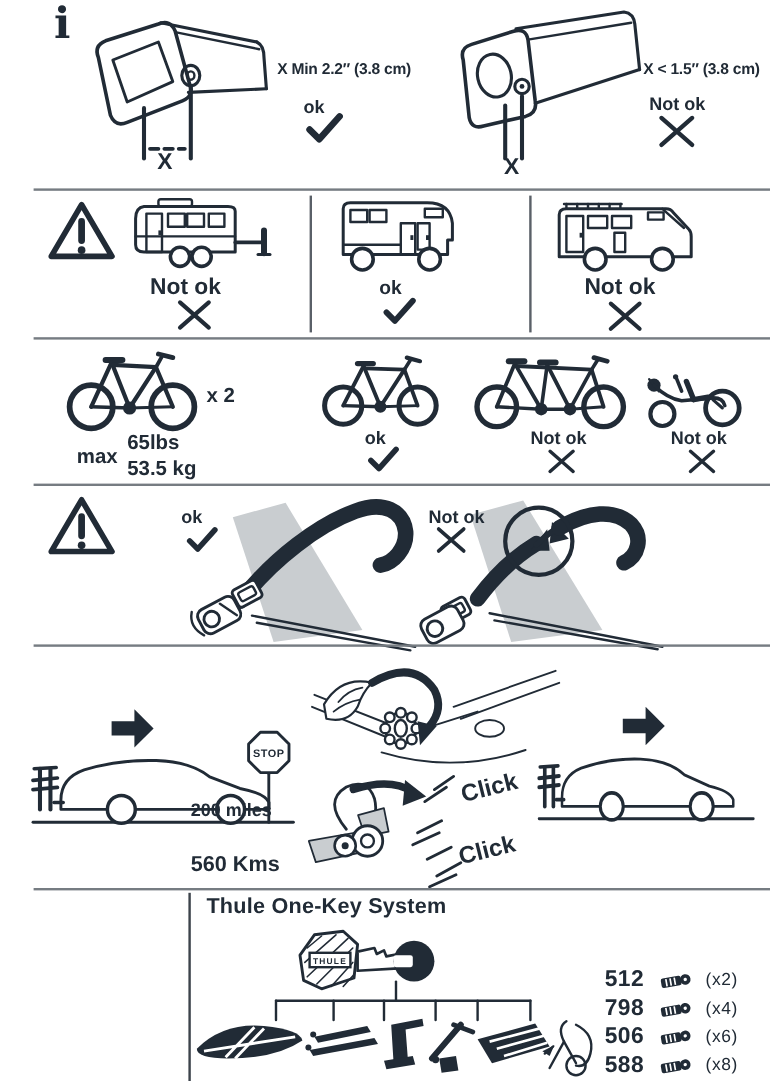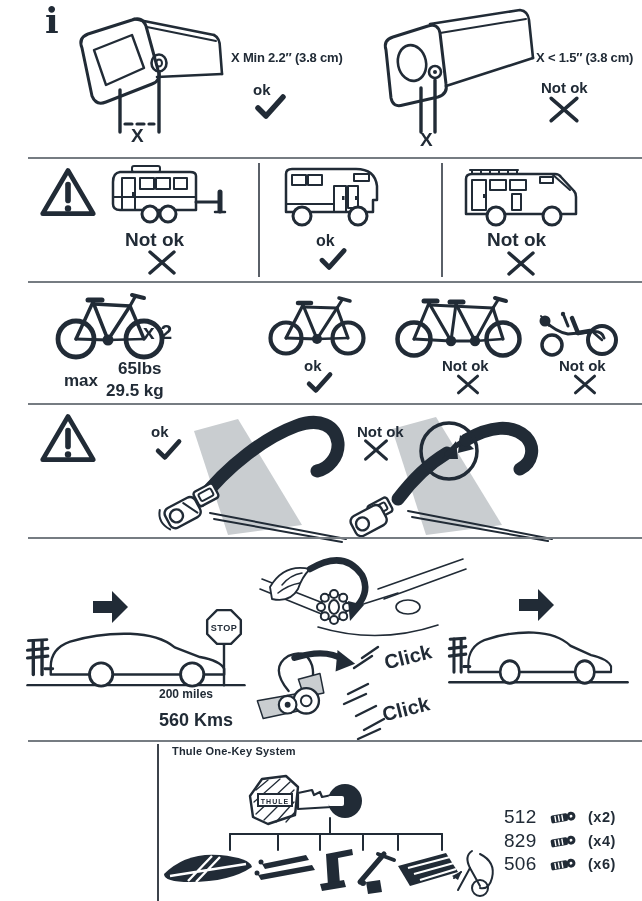--- a/index.html
+++ b/index.html
@@ -12,22 +12,22 @@
   svg.fig{position:absolute;overflow:visible}
   .st{stroke:#212b36;fill:none;stroke-linecap:round;stroke-linejoin:round}
   .fl{fill:#212b36;stroke:none}
   .wh{fill:#fff}
   .gr{fill:#c9cdd0;stroke:none}
   text{font-family:"Liberation Sans",sans-serif;fill:#212b36;font-weight:700}
   .info-i{position:absolute;font-family:"DejaVu Serif",serif;font-weight:700;font-size:36px;line-height:1;color:#212b36}
   .click{position:absolute;font-weight:700;font-size:20px;color:#212b36;transform:rotate(-14deg);transform-origin:left top}
   .part-row{position:absolute;left:504px;display:flex;align-items:center;gap:9px;height:22px}
   .part-row svg{position:static}
-  .sku{font-size:19px;font-weight:400;width:36px;letter-spacing:.3px}
-  .qty{font-size:14.5px;font-weight:700;letter-spacing:.5px}
+  .sku{font-size:19px;font-weight:700;width:36px;letter-spacing:.3px}
+  .qty{font-size:14.5px;font-weight:400;letter-spacing:.5px}
 </style>
 </head>
 <body>
 
 <div class="page">
 
   <div class="info-i" style="left:45px;top:2px">i</div>
 
   <svg class="fig" style="left:66px;top:8px" width="162" height="140" viewBox="0 0 162 140">
     <path class="st" stroke-width="3" d="M16,40 Q12,30 22,26 L66,12 Q76,8 80,18 L92,62 Q96,72 86,76 L40,94 Q30,98 26,88 Z"></path>
@@ -153,24 +153,24 @@
     <line class="st" stroke-width="3.5" x1="38" y1="12" x2="53" y2="50"></line>
     <line class="st" stroke-width="3.5" x1="39" y1="14" x2="75" y2="16"></line>
     <line class="st" stroke-width="3.5" x1="75" y1="16" x2="53" y2="50"></line>
     <line class="st" stroke-width="3.5" x1="75" y1="16" x2="89" y2="49"></line>
     <line class="st" stroke-width="3" x1="21" y1="49" x2="53" y2="50"></line>
     <line class="st" stroke-width="2.5" x1="53" y1="50" x2="89" y2="49"></line>
     <line class="st" stroke-width="3.2" x1="75" y1="16" x2="80" y2="7"></line>
     <line class="st" stroke-width="4" x1="77" y1="5" x2="89" y2="8"></line>
     <circle class="fl" cx="53" cy="50" r="5.5"></circle>
   </svg>
-  <div class="lbl" style="left:143px;top:321px;font-size:21px">x 2</div>
+  <div class="lbl" style="left:172px;top:321px;font-size:17px">x 2</div>
   <div class="lbl" style="left:64px;top:372px;font-size:17px">max</div>
-  <div class="lbl" style="left:118px;top:360px;font-size:17px">65lbs</div>
-  <div class="lbl" style="left:106px;top:382px;font-size:17px">29.5 kg</div>
+  <div class="lbl" style="left:106px;top:360px;font-size:17px">65lbs</div>
+  <div class="lbl" style="left:106px;top:382px;font-size:17px">53.5 kg</div>
 
   <svg class="fig" style="left:268px;top:294px" width="100" height="62" viewBox="0 0 100 62">
     <circle class="st" stroke-width="4.2" cx="18" cy="44" r="15.5"></circle>
     <circle class="st" stroke-width="4.2" cx="80" cy="44" r="15.5"></circle>
     <line class="st" stroke-width="3.2" x1="18" y1="44" x2="35" y2="11"></line>
     <line class="st" stroke-width="4.5" x1="30" y1="9" x2="43" y2="9"></line>
     <line class="st" stroke-width="3.2" x1="35" y1="11" x2="49" y2="45"></line>
     <line class="st" stroke-width="3.2" x1="36" y1="13" x2="69" y2="14"></line>
     <line class="st" stroke-width="3.2" x1="69" y1="14" x2="49" y2="45"></line>
     <line class="st" stroke-width="3.2" x1="69" y1="14" x2="80" y2="44"></line>
@@ -300,21 +300,21 @@
       <line class="st" stroke-width="3" x1="22" y1="42" x2="30" y2="42"></line>
     </g>
   </svg>
 
   <svg class="fig" style="left:202px;top:608px" width="44" height="82" viewBox="0 0 46 84">
     <line class="st" stroke-width="2.5" x1="23" y1="38" x2="23" y2="80"></line>
     <polygon class="st wh" stroke-width="2.5" points="15.7,1.4 30.3,1.4 40.6,11.7 40.6,26.3 30.3,36.6 15.7,36.6 5.4,26.3 5.4,11.7"></polygon>
     <text x="23" y="23" text-anchor="middle" font-size="9.5" letter-spacing="0.5">STOP</text>
   </svg>
 
-  <div class="lbl" style="left:159px;top:688px;font-size:12px">200 miles</div>
+  <div class="lbl" style="left:159px;top:668px;font-size:15px">200 miles</div>
   <div class="lbl" style="left:159px;top:711px;font-size:18px">560 Kms</div>
 
   <svg class="fig" style="left:258px;top:545px" width="210" height="110" viewBox="0 0 210 110">
     <path class="st" stroke-width="1.6" d="M4,34 L70,60 M2,44 L66,70"></path>
     <path class="st" stroke-width="1.6" d="M120,44 L205,14 M126,54 L208,24"></path>
     <path class="st" stroke-width="1.6" d="M60,82 Q120,100 180,80"></path>
     <ellipse class="st" stroke-width="1.6" cx="150" cy="62" rx="12" ry="7"></ellipse>
     <path class="st" stroke-width="1.6" d="M96,62 L140,48"></path>
     <path class="st wh" stroke-width="1.8" d="M12,42 Q26,18 52,24 Q44,32 40,44 Q32,58 14,54 Z"></path>
     <path class="st" stroke-width="1.5" d="M24,40 Q32,30 44,28 M20,48 Q30,40 42,38"></path>
@@ -370,21 +370,21 @@
       <line class="st" stroke-width="3.2" x1="5" y1="13" x2="24" y2="12"></line>
       <line class="st" stroke-width="3.4" x1="4" y1="23" x2="25" y2="21"></line>
       <line class="st" stroke-width="3.4" x1="4" y1="31" x2="25" y2="29"></line>
       <line class="st" stroke-width="3.2" x1="22" y1="42" x2="30" y2="42"></line>
     </g>
   </svg>
 
   <div class="hr" style="top:740px"></div>
 
   <div class="vr" style="left:157px;top:744px;height:157px;background:#3c434b"></div>
-  <div class="lbl" style="left:172px;top:746px;font-size:11px;letter-spacing:.2px">Thule One-Key System</div>
+  <div class="lbl" style="left:172px;top:746px;font-size:18px;letter-spacing:.2px">Thule One-Key System</div>
 
   <svg class="fig" style="left:246px;top:772px" width="120" height="58" viewBox="0 0 120 58">
     <polygon class="st" stroke-width="2.4" points="4,24 16,7 40,4 52,15 49,43 22,52 7,45"></polygon>
     <path class="st" stroke-width="1.3" d="M10,18 L22,8 M8,30 L34,7 M10,42 L44,10 M18,48 L48,18 M30,50 L48,30 M40,50 L49,40"></path>
     <rect class="wh" x="12" y="22" width="34" height="12" stroke="#212b36" stroke-width="2"></rect>
     <text x="29" y="31.5" text-anchor="middle" font-size="7" letter-spacing="1">THULE</text>
     <polygon class="st wh" stroke-width="2.2" points="52,21 66,18 68,23 74,20 76,25 86,23 86,35 52,37"></polygon>
     <circle class="fl" cx="99" cy="29" r="17"></circle>
     <rect class="wh" x="82" y="24" width="16" height="10" rx="2"></rect>
   </svg>
@@ -434,21 +434,21 @@
         <g transform="rotate(-10 17 10)">
           <rect class="fl" x="2" y="6" width="19" height="9" rx="2"></rect>
           <path d="M7,7 L7,14 M11,7 L11,14 M15,7 L15,14" stroke="#fff" stroke-width="1.6"></path>
           <circle class="fl" cx="25" cy="10.5" r="5"></circle>
           <circle cx="25" cy="10.5" r="1.6" fill="#fff"></circle>
         </g>
       </svg>
     <span class="qty">(x2)</span>
   </div>
   <div class="part-row" style="top:830px">
-    <span class="sku">829</span>
+    <span class="sku">798</span>
     <svg width="30" height="20" viewBox="0 0 34 20">
         <g transform="rotate(-10 17 10)">
           <rect class="fl" x="2" y="6" width="19" height="9" rx="2"></rect>
           <path d="M7,7 L7,14 M11,7 L11,14 M15,7 L15,14" stroke="#fff" stroke-width="1.6"></path>
           <circle class="fl" cx="25" cy="10.5" r="5"></circle>
           <circle cx="25" cy="10.5" r="1.6" fill="#fff"></circle>
         </g>
       </svg>
     <span class="qty">(x4)</span>
   </div>
@@ -457,14 +457,26 @@
     <svg width="30" height="20" viewBox="0 0 34 20">
         <g transform="rotate(-10 17 10)">
           <rect class="fl" x="2" y="6" width="19" height="9" rx="2"></rect>
           <path d="M7,7 L7,14 M11,7 L11,14 M15,7 L15,14" stroke="#fff" stroke-width="1.6"></path>
           <circle class="fl" cx="25" cy="10.5" r="5"></circle>
           <circle cx="25" cy="10.5" r="1.6" fill="#fff"></circle>
         </g>
       </svg>
     <span class="qty">(x6)</span>
   </div>
+  <div class="part-row" style="top:877px">
+    <span class="sku">588</span>
+    <svg width="30" height="20" viewBox="0 0 34 20">
+        <g transform="rotate(-10 17 10)">
+          <rect class="fl" x="2" y="6" width="19" height="9" rx="2"></rect>
+          <path d="M7,7 L7,14 M11,7 L11,14 M15,7 L15,14" stroke="#fff" stroke-width="1.6"></path>
+          <circle class="fl" cx="25" cy="10.5" r="5"></circle>
+          <circle cx="25" cy="10.5" r="1.6" fill="#fff"></circle>
+        </g>
+      </svg>
+    <span class="qty">(x8)</span>
+  </div>
 
 </div>
 
 </body></html>

